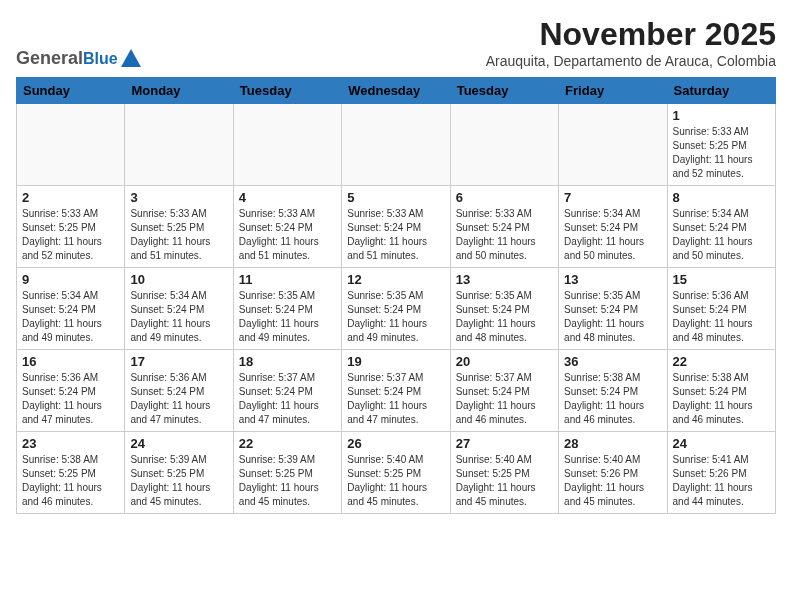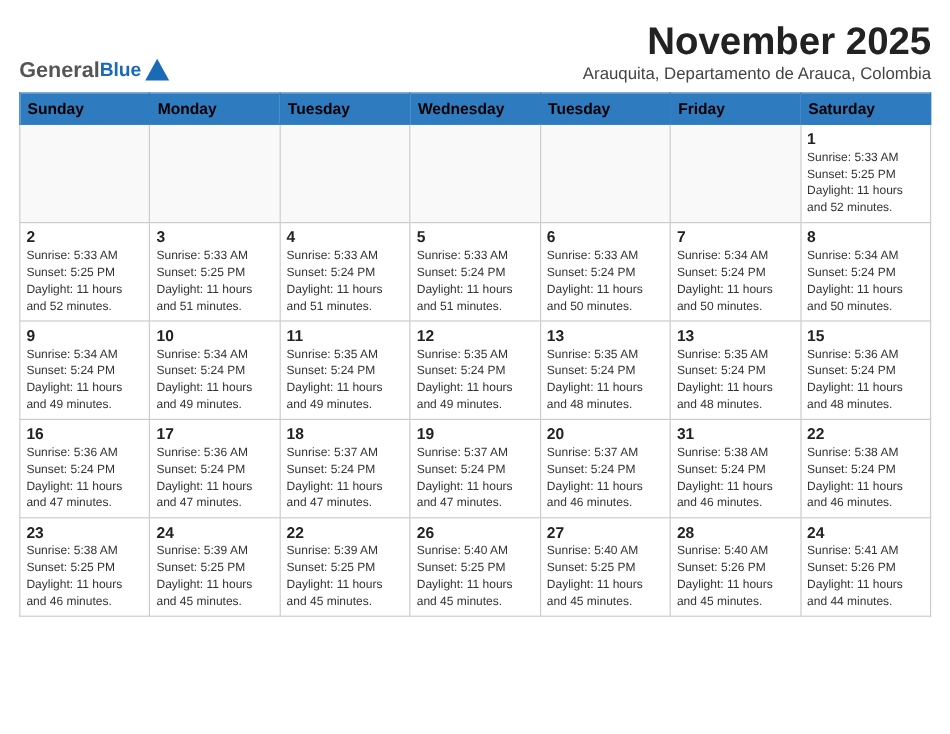--- a/index.html
+++ b/index.html
@@ -266,21 +266,21 @@
 and 47 minutes.</div>
         </td>
         <td>
           <span class="day-number">20</span>
           <div class="cell-info" style="white-space: pre-line;">Sunrise: 5:37 AM
 Sunset: 5:24 PM
 Daylight: 11 hours
 and 46 minutes.</div>
         </td>
         <td>
-          <span class="day-number">31</span>
+          <span class="day-number">36</span>
           <div class="cell-info" style="white-space: pre-line;">Sunrise: 5:38 AM
 Sunset: 5:24 PM
 Daylight: 11 hours
 and 46 minutes.</div>
         </td>
         <td>
           <span class="day-number">22</span>
           <div class="cell-info" style="white-space: pre-line;">Sunrise: 5:38 AM
 Sunset: 5:24 PM
 Daylight: 11 hours

